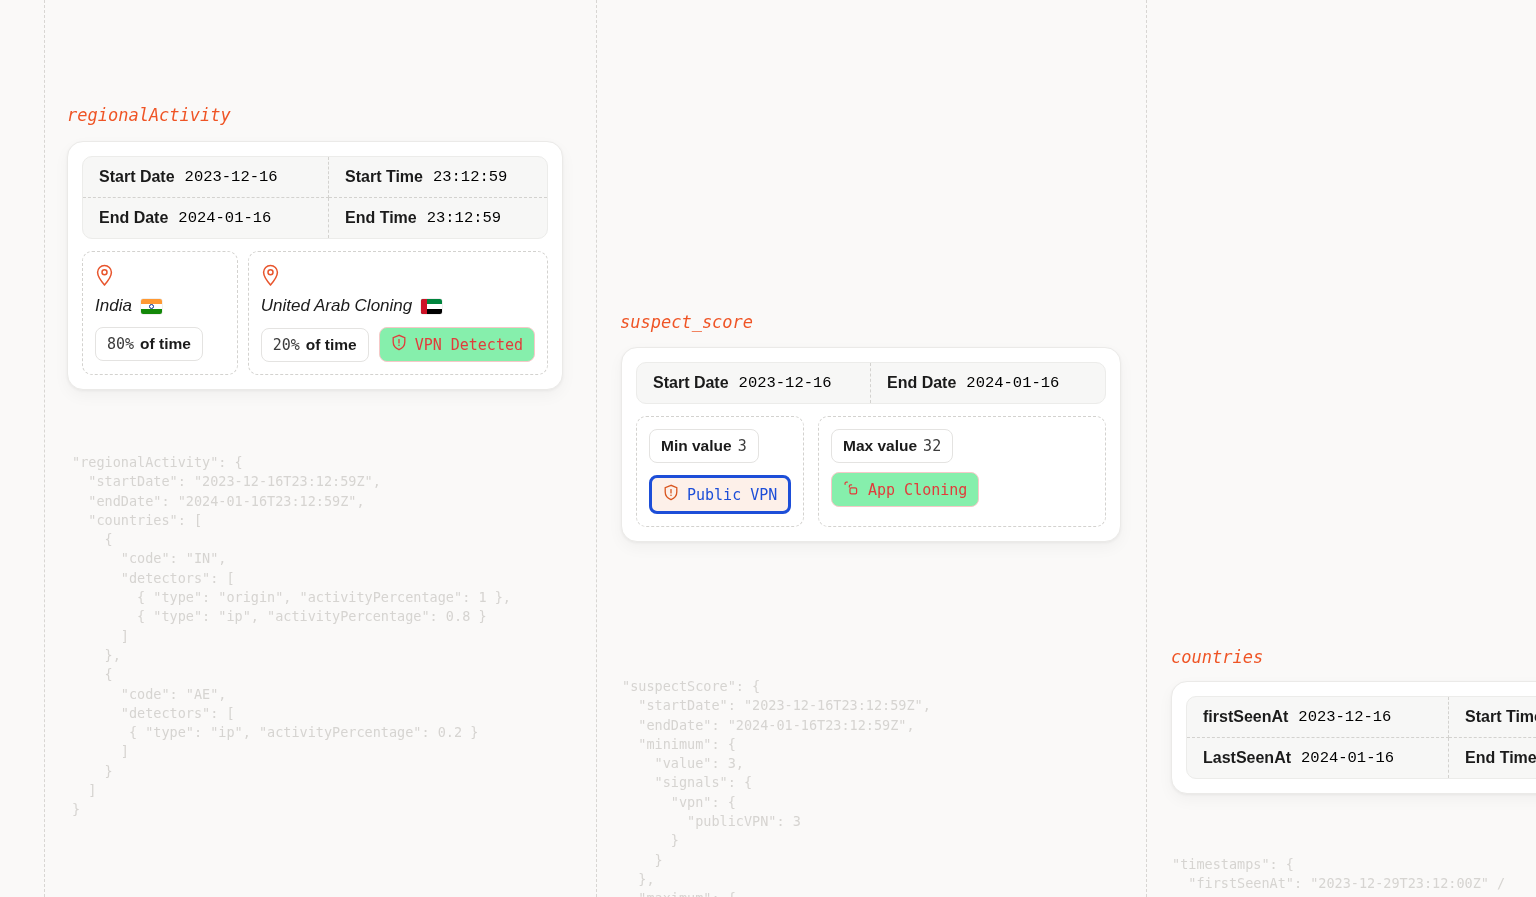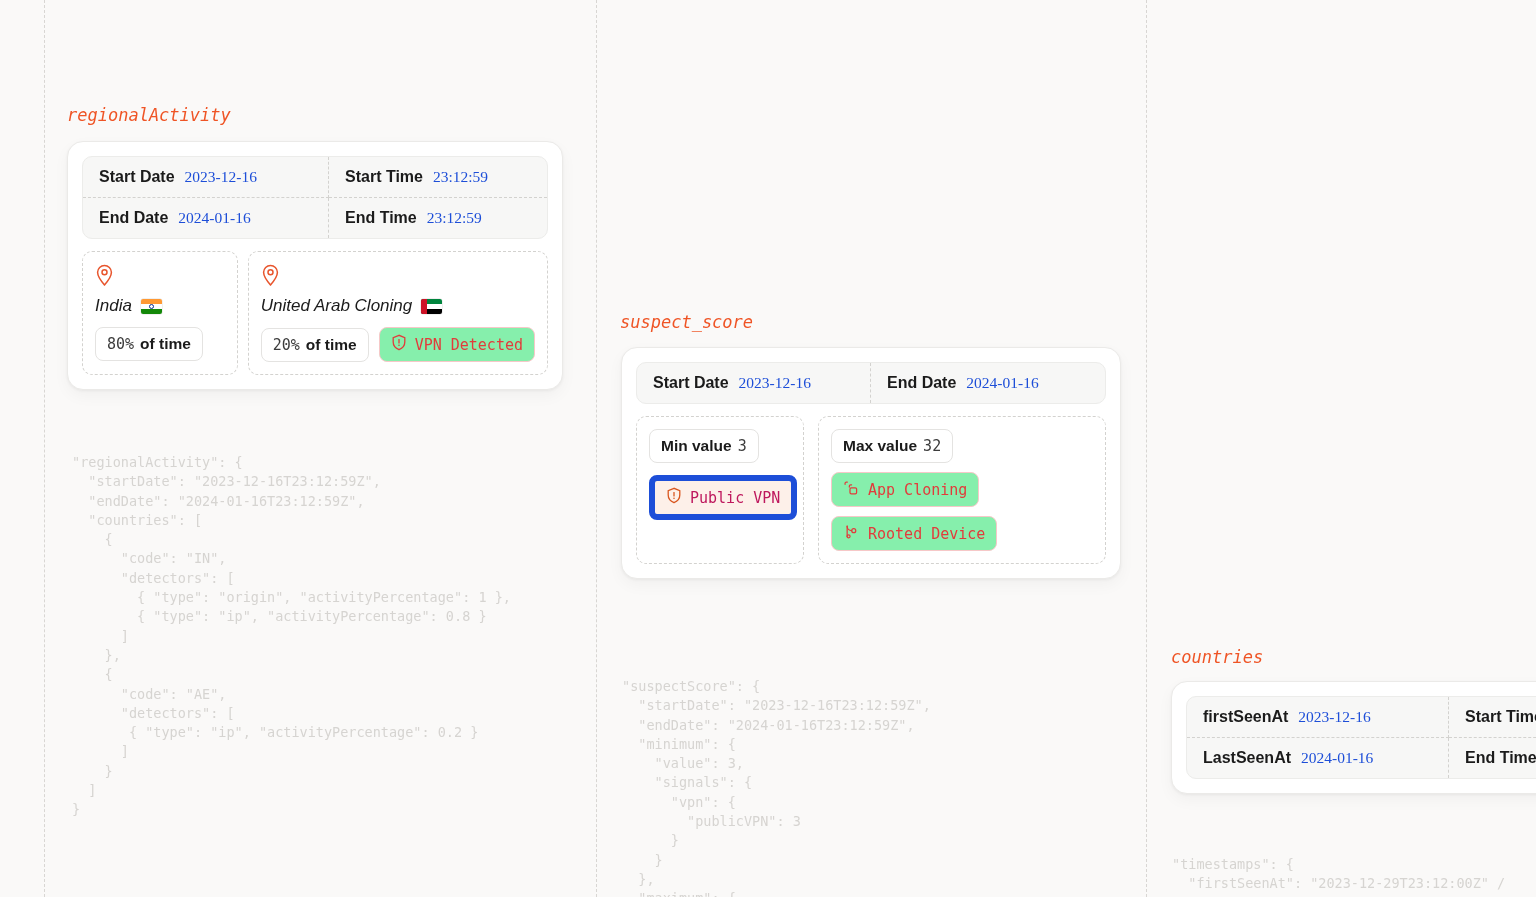--- a/index.html
+++ b/index.html
@@ -53,23 +53,23 @@
     gap: 10px;
     padding: 11px 16px;
     white-space: nowrap;
   }
   .dcell .k {
     font-weight: 700;
     font-size: 16px;
     color: #1b1b1b;
   }
   .dcell .v {
-    font-family: Liberation Serif, serif;
+    font-family: Liberation Mono, monospace;
     font-size: 15.5px;
-    color: #1d4ed8;
+    color: #000000;
   }
   .bdr-r { border-right: 1px dashed #d3d2cf; }
   .bdr-b { border-bottom: 1px dashed #d3d2cf; }
 
   
   .dashbox {
     border: 1px dashed #d3d2cf;
     border-radius: 10px;
     padding: 12px;
     background: transparent;
@@ -111,23 +111,23 @@
     font-family: "DejaVu Sans Mono", "Liberation Mono", monospace;
     font-size: 15px;
     white-space: nowrap;
   }
   .badge.red {
     color: #e23b3b;
     background: #86efac;
     border: 1px solid #f6c8c8;
   }
   .badge.orange {
-    color: #be185d;
+    color: #1d4ed8;
     background: #fdf0e9;
-    border: 6px solid #1d4ed8;
+    border: 3px solid #1d4ed8;
   }
 
   .row { display: flex; align-items: center; }
 
   
   .json {
     position: absolute;
     font-family: "DejaVu Sans Mono", "Liberation Mono", monospace;
     font-size: 13.5px;
     line-height: 19.3px;
@@ -294,33 +294,20 @@
               <svg width="17" height="17" viewBox="0 0 18 18" fill="none">
                 <path d="M4.6 3.2h-1a1.4 1.4 0 0 0-1.4 1.4v1" stroke="#e23b3b" stroke-width="1.3" stroke-linecap="round"></path>
                 <path d="M9.1 6.1h-1a1.4 1.4 0 0 0-1.4 1.4v1" stroke="#e23b3b" stroke-width="1.3" stroke-linecap="round"></path>
                 <rect x="7.4" y="9.3" width="7" height="6.4" rx="1.4" stroke="#e23b3b" stroke-width="1.3"></rect>
               </svg>
             </span>
             <span>App Cloning</span>
           </span>
         </div>
 
-        <div style="margin-top:9px;">
-          <span class="badge red">
-            <span>
-              <svg width="17" height="17" viewBox="0 0 18 18" fill="none">
-                <path d="M4.4 3.4v11" stroke="#e23b3b" stroke-width="1.3" stroke-linecap="round"></path>
-                <path d="M4.4 3.4c0 2.6 2.1 4.7 4.7 4.7" stroke="#e23b3b" stroke-width="1.3" stroke-linecap="round"></path>
-                <circle cx="11.4" cy="8.1" r="2.1" stroke="#e23b3b" stroke-width="1.3"></circle>
-                <circle cx="5.9" cy="14.1" r="1.6" stroke="#e23b3b" stroke-width="1.3"></circle>
-              </svg>
-            </span>
-            <span>Rooted Device</span>
-          </span>
-        </div>
       </div>
 
     </div>
   </div>
 
   <pre class="json" style="left:622px; top:677px;">"suspectScore": {
   "startDate": "2023-12-16T23:12:59Z",
   "endDate": "2024-01-16T23:12:59Z",
   "minimum": {
     "value": 3,

